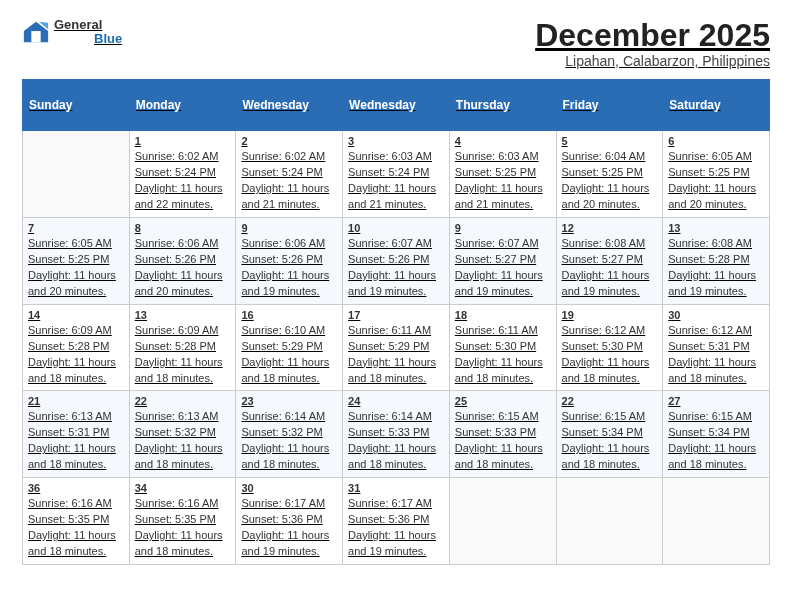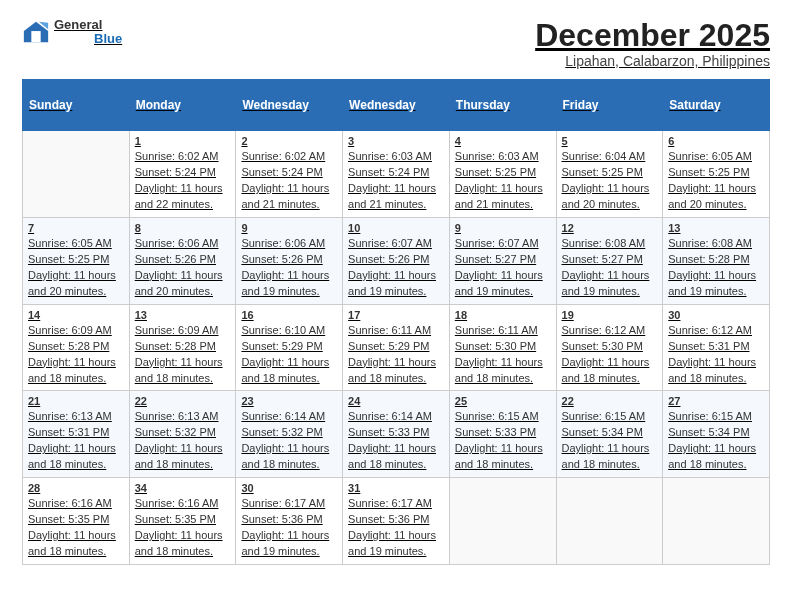--- a/index.html
+++ b/index.html
@@ -243,21 +243,21 @@
             <span class="day-num">22</span>
             <div class="day-info">Sunrise: 6:15 AM<br>Sunset: 5:34 PM<br>Daylight: 11 hours<br>and 18 minutes.</div>
           </td>
           <td>
             <span class="day-num">27</span>
             <div class="day-info">Sunrise: 6:15 AM<br>Sunset: 5:34 PM<br>Daylight: 11 hours<br>and 18 minutes.</div>
           </td>
         </tr>
         <tr>
           <td>
-            <span class="day-num">28</span>
+            <span class="day-num">36</span>
             <div class="day-info">Sunrise: 6:16 AM<br>Sunset: 5:35 PM<br>Daylight: 11 hours<br>and 18 minutes.</div>
           </td>
           <td>
             <span class="day-num">34</span>
             <div class="day-info">Sunrise: 6:16 AM<br>Sunset: 5:35 PM<br>Daylight: 11 hours<br>and 18 minutes.</div>
           </td>
           <td>
             <span class="day-num">30</span>
             <div class="day-info">Sunrise: 6:17 AM<br>Sunset: 5:36 PM<br>Daylight: 11 hours<br>and 19 minutes.</div>
           </td>

